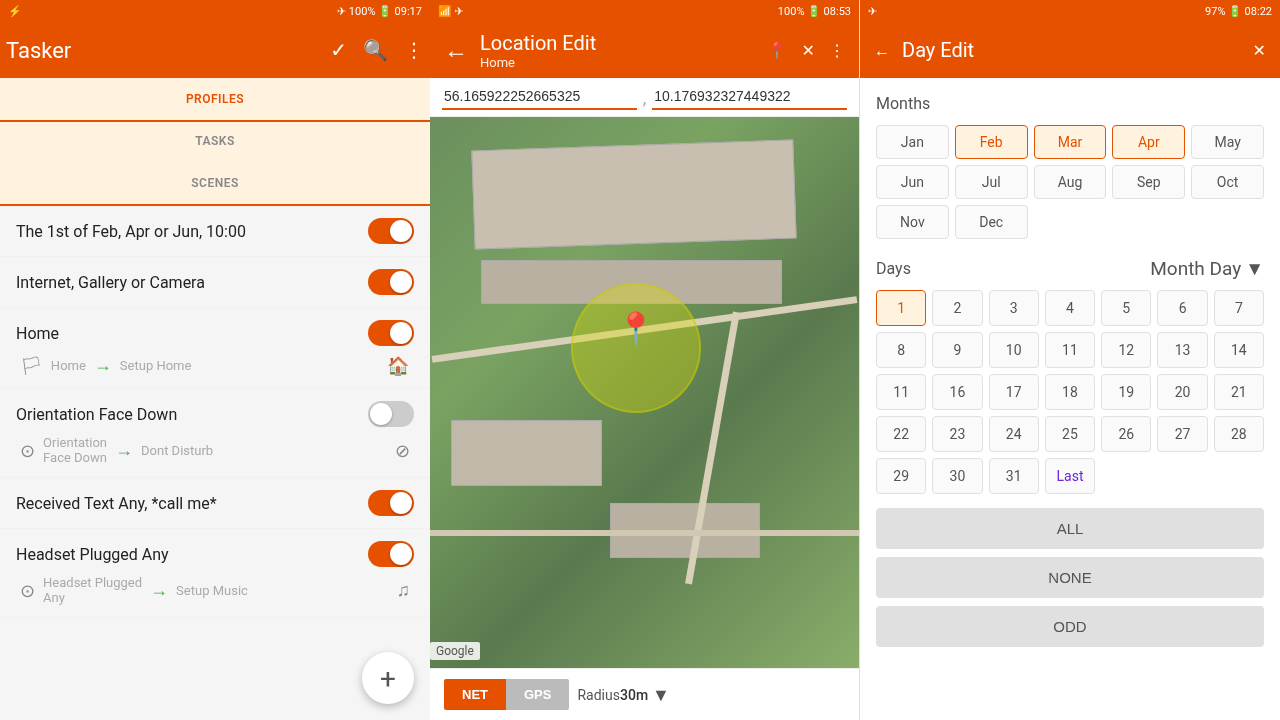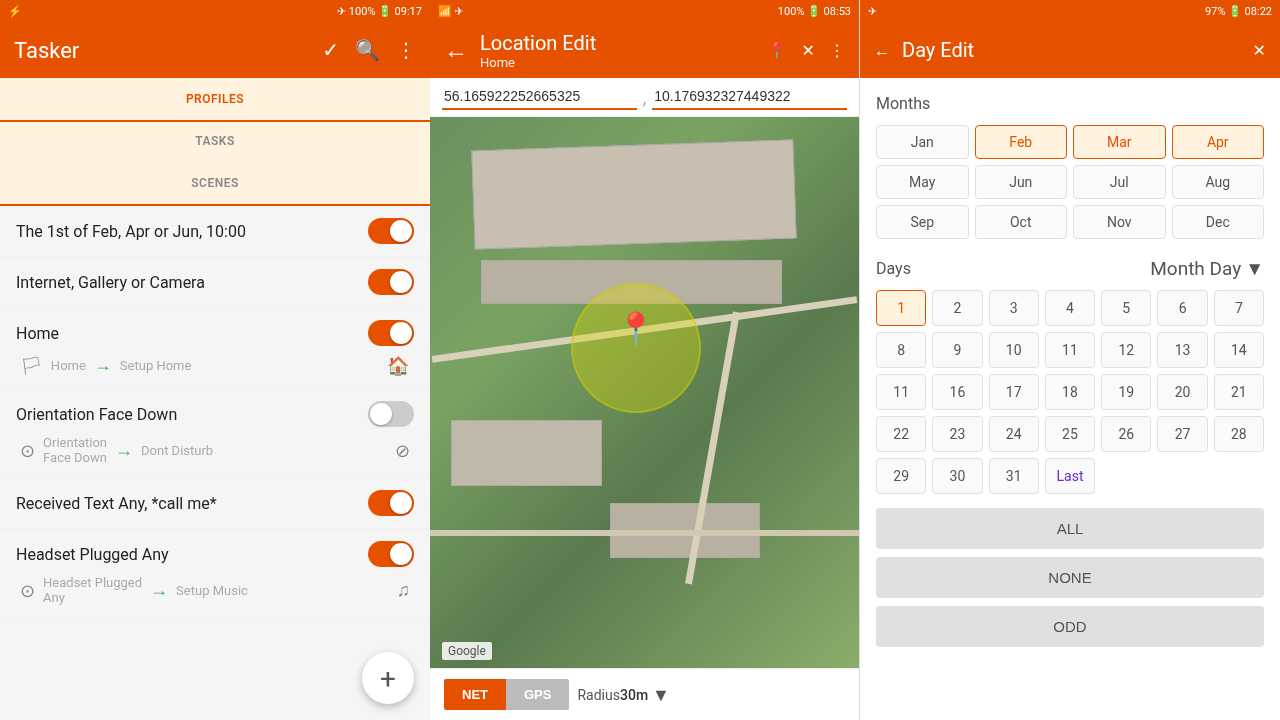--- a/index.html
+++ b/index.html
@@ -1,18 +1,18 @@
 <!DOCTYPE html>
 <html><head>
   <meta charset="utf-8">
   <style>
     * { margin: 0; padding: 0; box-sizing: border-box; }
     body { width: 1280px; height: 720px; display: flex; font-family: 'Roboto', Arial, sans-serif; overflow: hidden; background: #f5f5f5; }
     .status-bar { background: #e65100; color: #fff; font-size: 11px; padding: 2px 8px; display: flex; justify-content: space-between; align-items: center; height: 22px; }
-    .toolbar { background: #e65100; color: #fff; display: flex; align-items: center; padding: 0 14px; height: 56px; }
+    .toolbar { background: #e65100; color: #fff; display: flex; align-items: center; padding: 0 6px; height: 56px; }
     .toolbar-title { font-size: 22px; font-weight: 400; flex: 1; }
     .toolbar-icons { display: flex; gap: 16px; }
     .toolbar-icon { color: #fff; font-size: 20px; cursor: pointer; }
     .tab-bar { display: flex; border-bottom: 2px solid #e65100; background: #fff3e0; flex-direction: column; }
     .tab { flex: 1; text-align: center; padding: 14px 0; font-size: 12px; font-weight: 600; color: #888; cursor: pointer; letter-spacing: 0.5px; }
     .tab.active { color: #e65100; border-bottom: 2px solid #e65100; margin-bottom: -2px; }
     .profile-list { flex: 1; overflow-y: auto; }
     .profile-item { padding: 12px 16px; border-bottom: 1px solid #f0f0f0; }
     .profile-header { display: flex; justify-content: space-between; align-items: center; }
     .profile-name { font-size: 16px; color: #222; font-weight: 400; }
@@ -37,35 +37,35 @@
     .loc-toolbar-subtitle { font-size: 13px; opacity: 0.9; }
     .loc-toolbar-right { display: flex; gap: 14px; align-items: center; }
     .coords-row { display: flex; align-items: center; padding: 6px 12px; gap: 6px; border-bottom: 1px solid #eee; justify-content: flex-end; }
     .coord-input { flex: 1; border: none; border-bottom: 2px solid #e65100; padding: 4px 2px; font-size: 14px; color: #333; outline: none; background: transparent; }
     .coord-sep { color: #aaa; font-size: 18px; }
     .map-container { flex: 1; background: #8aad6a; position: relative; overflow: hidden; }
     .map-aerial { width: 100%; height: 100%; background: linear-gradient(135deg, #6b8f5e 0%, #7aa362 30%, #5a7a4e 60%, #8aad6a 100%); position: relative; }
     .map-building { position: absolute; background: #c8c0b0; border: 1px solid #aaa; }
     .map-pin { position: absolute; top: 42%; left: 48%; transform: translate(-50%, -100%); font-size: 32px; z-index: 10; }
     .map-radius { position: absolute; top: 42%; left: 48%; width: 130px; height: 130px; background: rgba(220, 220, 0, 0.35); border: 2px solid rgba(200,200,0,0.5); border-radius: 50%; transform: translate(-50%, -50%); z-index: 5; }
-    .google-badge { position: absolute; bottom: 8px; left: 12px; font-size: 12px; color: #555; background: rgba(255,255,255,0.85); padding: 2px 6px; border-radius: 2px; }
+    .google-badge { position: absolute; bottom: 8px; left: 0; font-size: 12px; color: #555; background: rgba(255,255,255,0.85); padding: 2px 6px; border-radius: 2px; }
     .bottom-bar { display: flex; align-items: center; padding: 10px 14px; border-top: 1px solid #eee; }
     .net-gps-btns { display: flex; gap: 0; }
     .net-btn { padding: 8px 18px; background: #e65100; color: #fff; font-size: 13px; font-weight: 600; border: none; cursor: pointer; border-radius: 2px 0 0 2px; }
     .gps-btn { padding: 8px 18px; background: #bbb; color: #fff; font-size: 13px; font-weight: 600; border: none; cursor: pointer; border-radius: 0 2px 2px 0; }
     .radius-label { font-size: 14px; color: #555; margin-left: 8px; }
     .radius-value { font-size: 14px; font-weight: 500; color: #333; }
     .radius-dropdown { font-size: 18px; color: #555; cursor: pointer; margin-left: 4px; }
 
     
     .panel3 { width: 420px; height: 720px; display: flex; flex-direction: column; background: #fff; }
     .day-toolbar { background: #e65100; color: #fff; display: flex; align-items: center; padding: 0 14px; height: 56px; gap: 12px; }
     .day-content { padding: 16px 16px; flex: 1; }
     .section-label { font-size: 16px; color: #555; font-weight: 400; margin-bottom: 12px; }
-    .months-grid { display: grid; grid-template-columns: repeat(4, 1fr); gap: 6px; margin-bottom: 18px; }
+    .months-grid { display: grid; grid-template-columns: repeat(5, 1fr); gap: 6px; margin-bottom: 18px; }
     .month-btn { padding: 8px 4px; text-align: center; font-size: 14px; border: 1.5px solid #e0e0e0; border-radius: 4px; cursor: pointer; color: #555; background: #fafafa; }
     .month-btn.selected { border-color: #e65100; color: #e65100; background: #fff3e0; }
     .days-header { display: flex; justify-content: space-between; align-items: center; margin-bottom: 10px; }
     .days-label { font-size: 16px; color: #555; }
     .month-day-selector { display: flex; align-items: center; gap: 4px; font-size: 19px; color: #555; cursor: pointer; }
     .days-grid { display: grid; grid-template-columns: repeat(7, 1fr); gap: 6px; margin-bottom: 14px; }
     .day-btn { padding: 9px 4px; text-align: center; font-size: 14px; border: 1.5px solid #e0e0e0; border-radius: 4px; cursor: pointer; color: #555; background: #fafafa; }
     .day-btn.selected { border-color: #e65100; color: #e65100; background: #fff3e0; }
     .day-btn.special { border-color: #e0e0e0; color: #6d28d9; }
     .action-btns { display: flex; gap: 8px; margin-top: 4px; flex-direction: column; }

